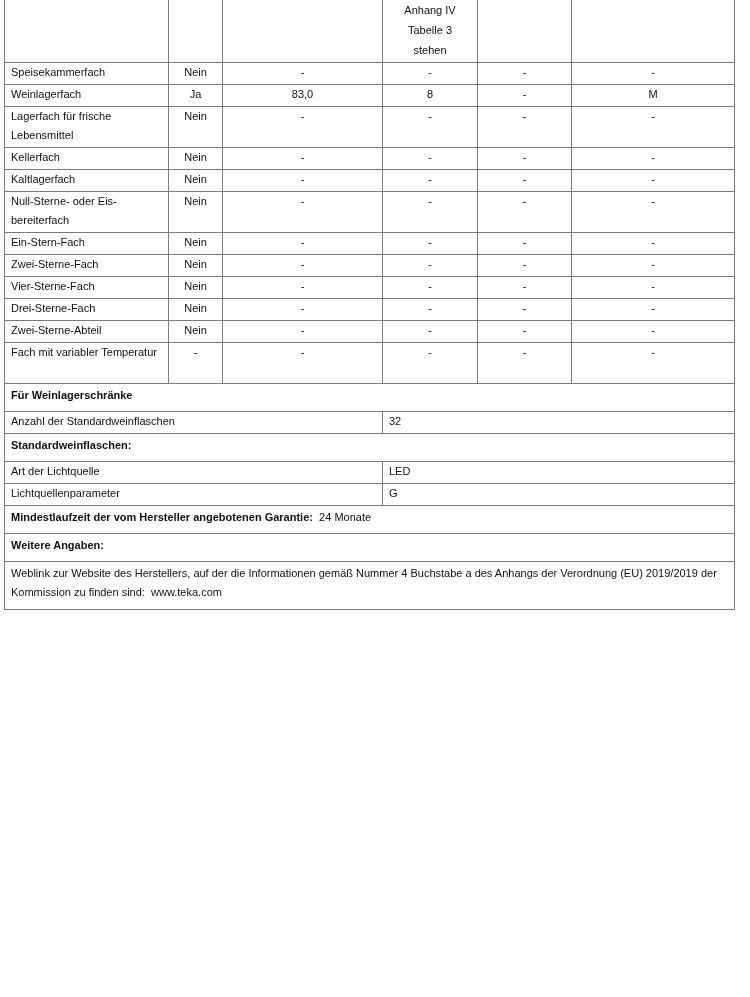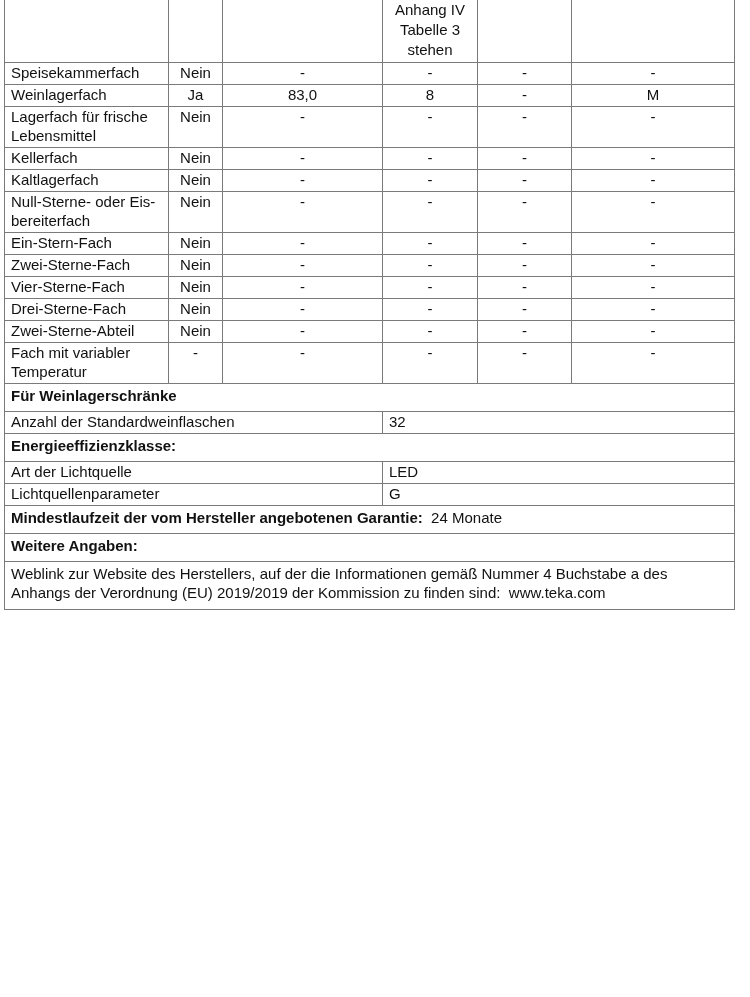--- a/index.html
+++ b/index.html
@@ -1,18 +1,18 @@
 <!DOCTYPE html>
 <html><head>
 <meta charset="utf-8">
 <style>
   html, body { margin: 0; padding: 0; background: #ffffff; }
   body { width: 750px; height: 997px; position: relative; overflow: hidden;
          font-family: "Liberation Sans", "DejaVu Sans", sans-serif; color: #111; }
-  table.main { position: absolute; left: 4px; top: 0; border-collapse: collapse; width: 730px; table-layout: fixed; font-size: 15px; }
+  table.main { position: absolute; left: 4px; top: 0; border-collapse: collapse; width: 730px; table-layout: fixed; font-size: 11px; }
   table.main td { border: 1px solid #7a7a7a; padding: 0 6px; vertical-align: top; line-height: 19px; }
   table.main tr.top td { border-top: none; }
   td.c { text-align: center; }
   td.vm { vertical-align: middle; }
   .bold { font-weight: bold; }
   .pad { padding-top: 2px !important; padding-bottom: 2px !important; margin-left: 24px; }
   .footer { position: absolute; right: 16px; top: 1012px; font-size: 16px; color: #222; text-align: center; }
 </style>
 </head>
 <body>
@@ -139,21 +139,21 @@
 
     <tr style="height:28px">
       <td colspan="6" class="bold pad">Für Weinlagerschränke</td>
     </tr>
     <tr style="height:22px">
       <td colspan="3">Anzahl der Standardweinflaschen</td>
       <td colspan="3">32</td>
     </tr>
 
     <tr style="height:28px">
-      <td colspan="6" class="bold pad">Energieeffizienzklasse:</td>
+      <td colspan="6" class="bold pad">Standardweinflaschen:</td>
     </tr>
     <tr style="height:22px">
       <td colspan="3">Art der Lichtquelle</td>
       <td colspan="3">LED</td>
     </tr>
     <tr style="height:22px">
       <td colspan="3">Lichtquellenparameter</td>
       <td colspan="3">G</td>
     </tr>
 

